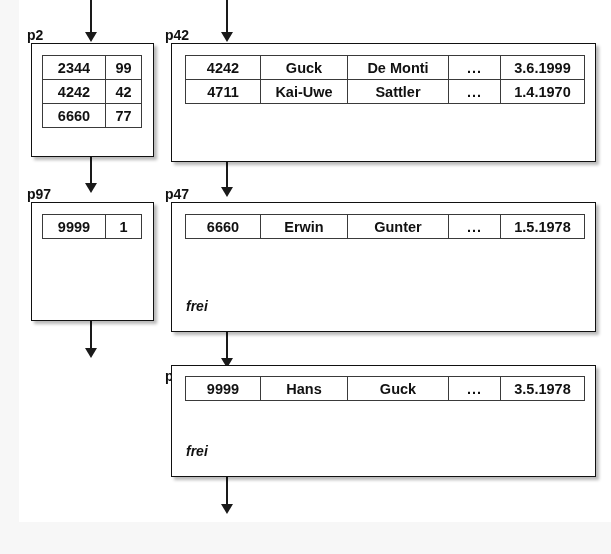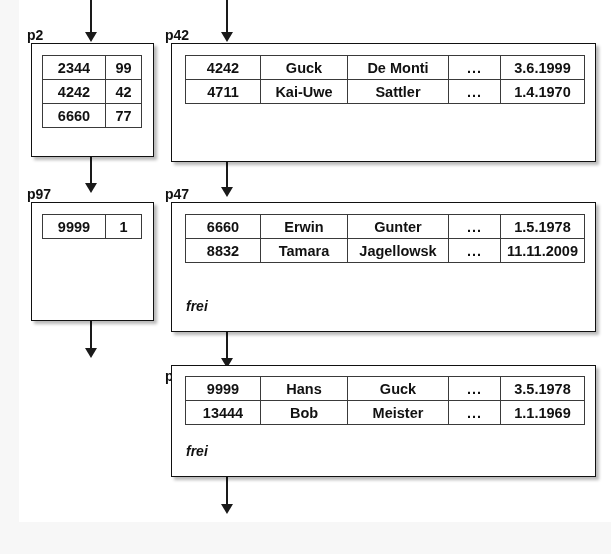--- a/index.html
+++ b/index.html
@@ -186,27 +186,20 @@
             <col style="width:84px">
         </colgroup>
         <tbody>
           <tr>
             <td>6660</td>
             <td>Erwin</td>
             <td>Gunter</td>
             <td class="dots">...</td>
             <td>1.5.1978</td>
           </tr>
-          <tr>
-            <td>8832</td>
-            <td>Tamara</td>
-            <td>Jagellowsk</td>
-            <td class="dots">...</td>
-            <td>11.11.2009</td>
-          </tr>
         </tbody>
       </table>
       <div class="frei" style="left:14px; top:95px;">frei</div>
     </div>
 
     <div class="block-label" style="left:146px; top:368px;">p13</div>
     <div class="block" style="left:152px; top:365px; width:425px; height:112px;">
       <table class="rec-table" style="left:13px; top:10px; width:399px;">
         <colgroup>
           <col style="width:75px">
@@ -216,26 +209,19 @@
             <col style="width:84px">
         </colgroup>
         <tbody>
           <tr>
             <td>9999</td>
             <td>Hans</td>
             <td>Guck</td>
             <td class="dots">...</td>
             <td>3.5.1978</td>
           </tr>
-          <tr>
-            <td>13444</td>
-            <td>Bob</td>
-            <td>Meister</td>
-            <td class="dots">...</td>
-            <td>1.1.1969</td>
-          </tr>
         </tbody>
       </table>
       <div class="frei" style="left:14px; top:77px;">frei</div>
     </div>
 
   </div>
 </div>
 
 </body></html>

